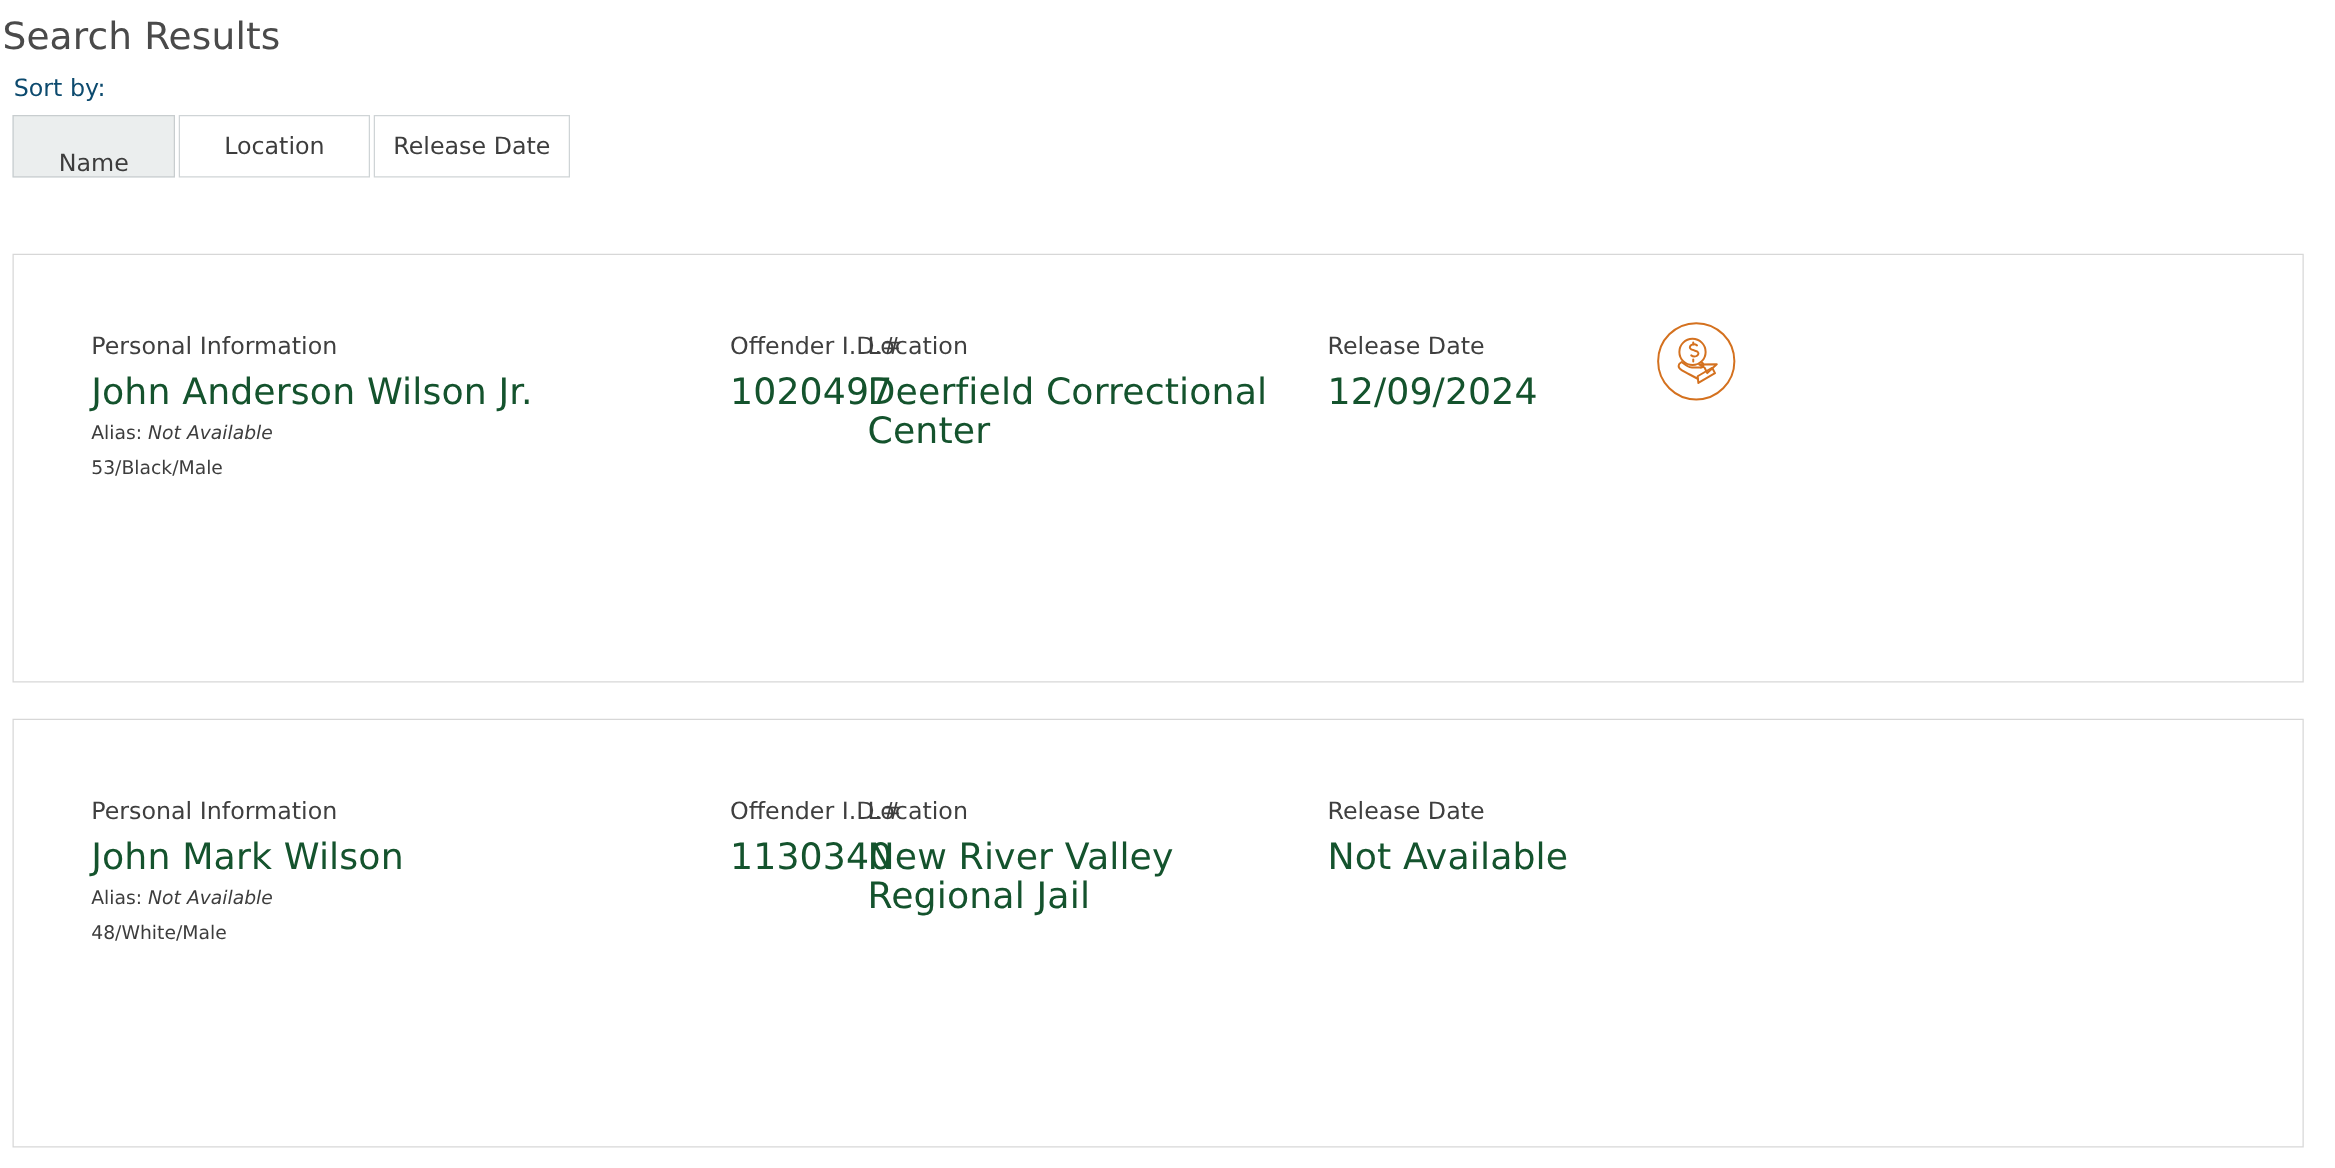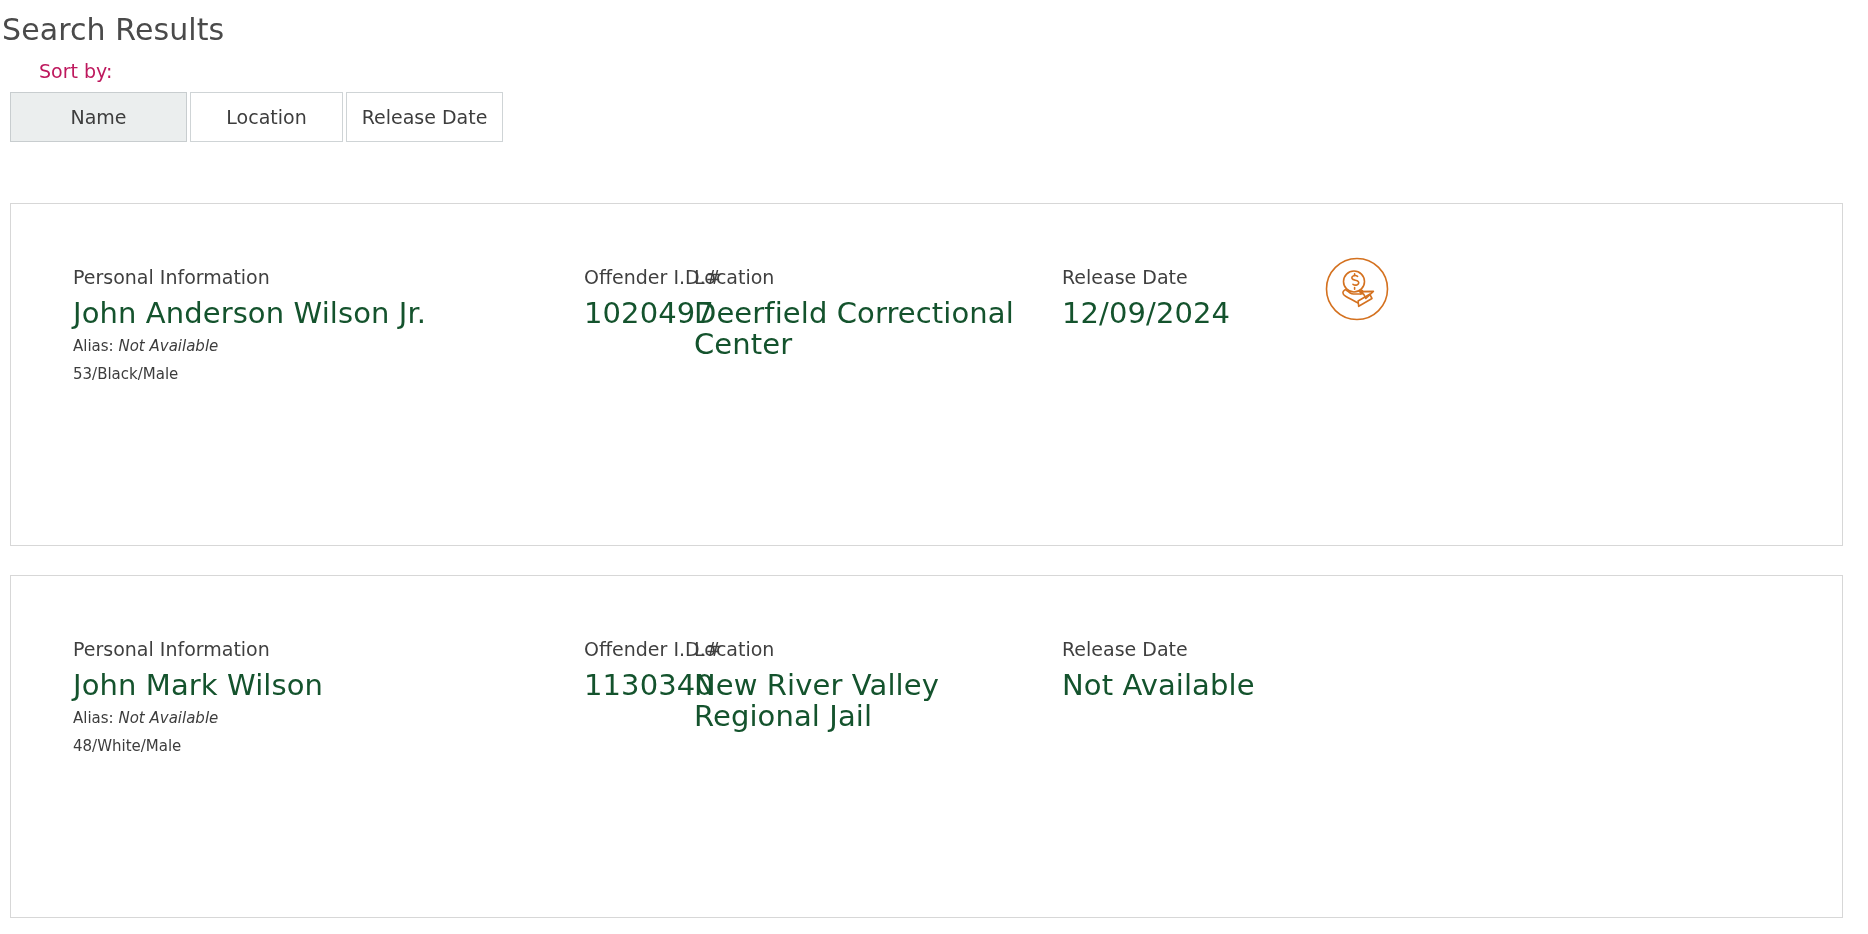--- a/index.html
+++ b/index.html
@@ -33,22 +33,21 @@
     line-height: 1.2;
   }
 
   
   .sort-label {
     position: absolute;
     left: 11px;
     top: 60px;
     font-size: 19px;
     font-weight: 400;
-    color: #be185d;
-    margin-left: 28px;
+    color: #0c4a6e;
   }
   .sort-group {
     position: absolute;
     left: 10px;
     top: 92px;
     display: flex;
     align-items: stretch;
   }
   .sort-btn {
     box-sizing: border-box;
@@ -62,21 +61,21 @@
     text-align: center;
     padding: 0 20px;
     cursor: pointer;
     white-space: nowrap;
   }
   .sort-btn + .sort-btn { margin-left: 3px; }
   .sort-btn.is-active {
     background: #ebeeee;
     border-color: #c8cdcf;
   }
-  .sort-btn.w-name     { width: 177px; padding: 0; }
+  .sort-btn.w-name     { width: 130px; padding: 14px; }
   .sort-btn.w-location { width: 153px; padding: 0; }
   .sort-btn.w-release  { width: 157px; padding: 0; }
 
   
   .results {
     position: absolute;
     left: 10px;
     top: 203px;
     width: 1631px;
   }

